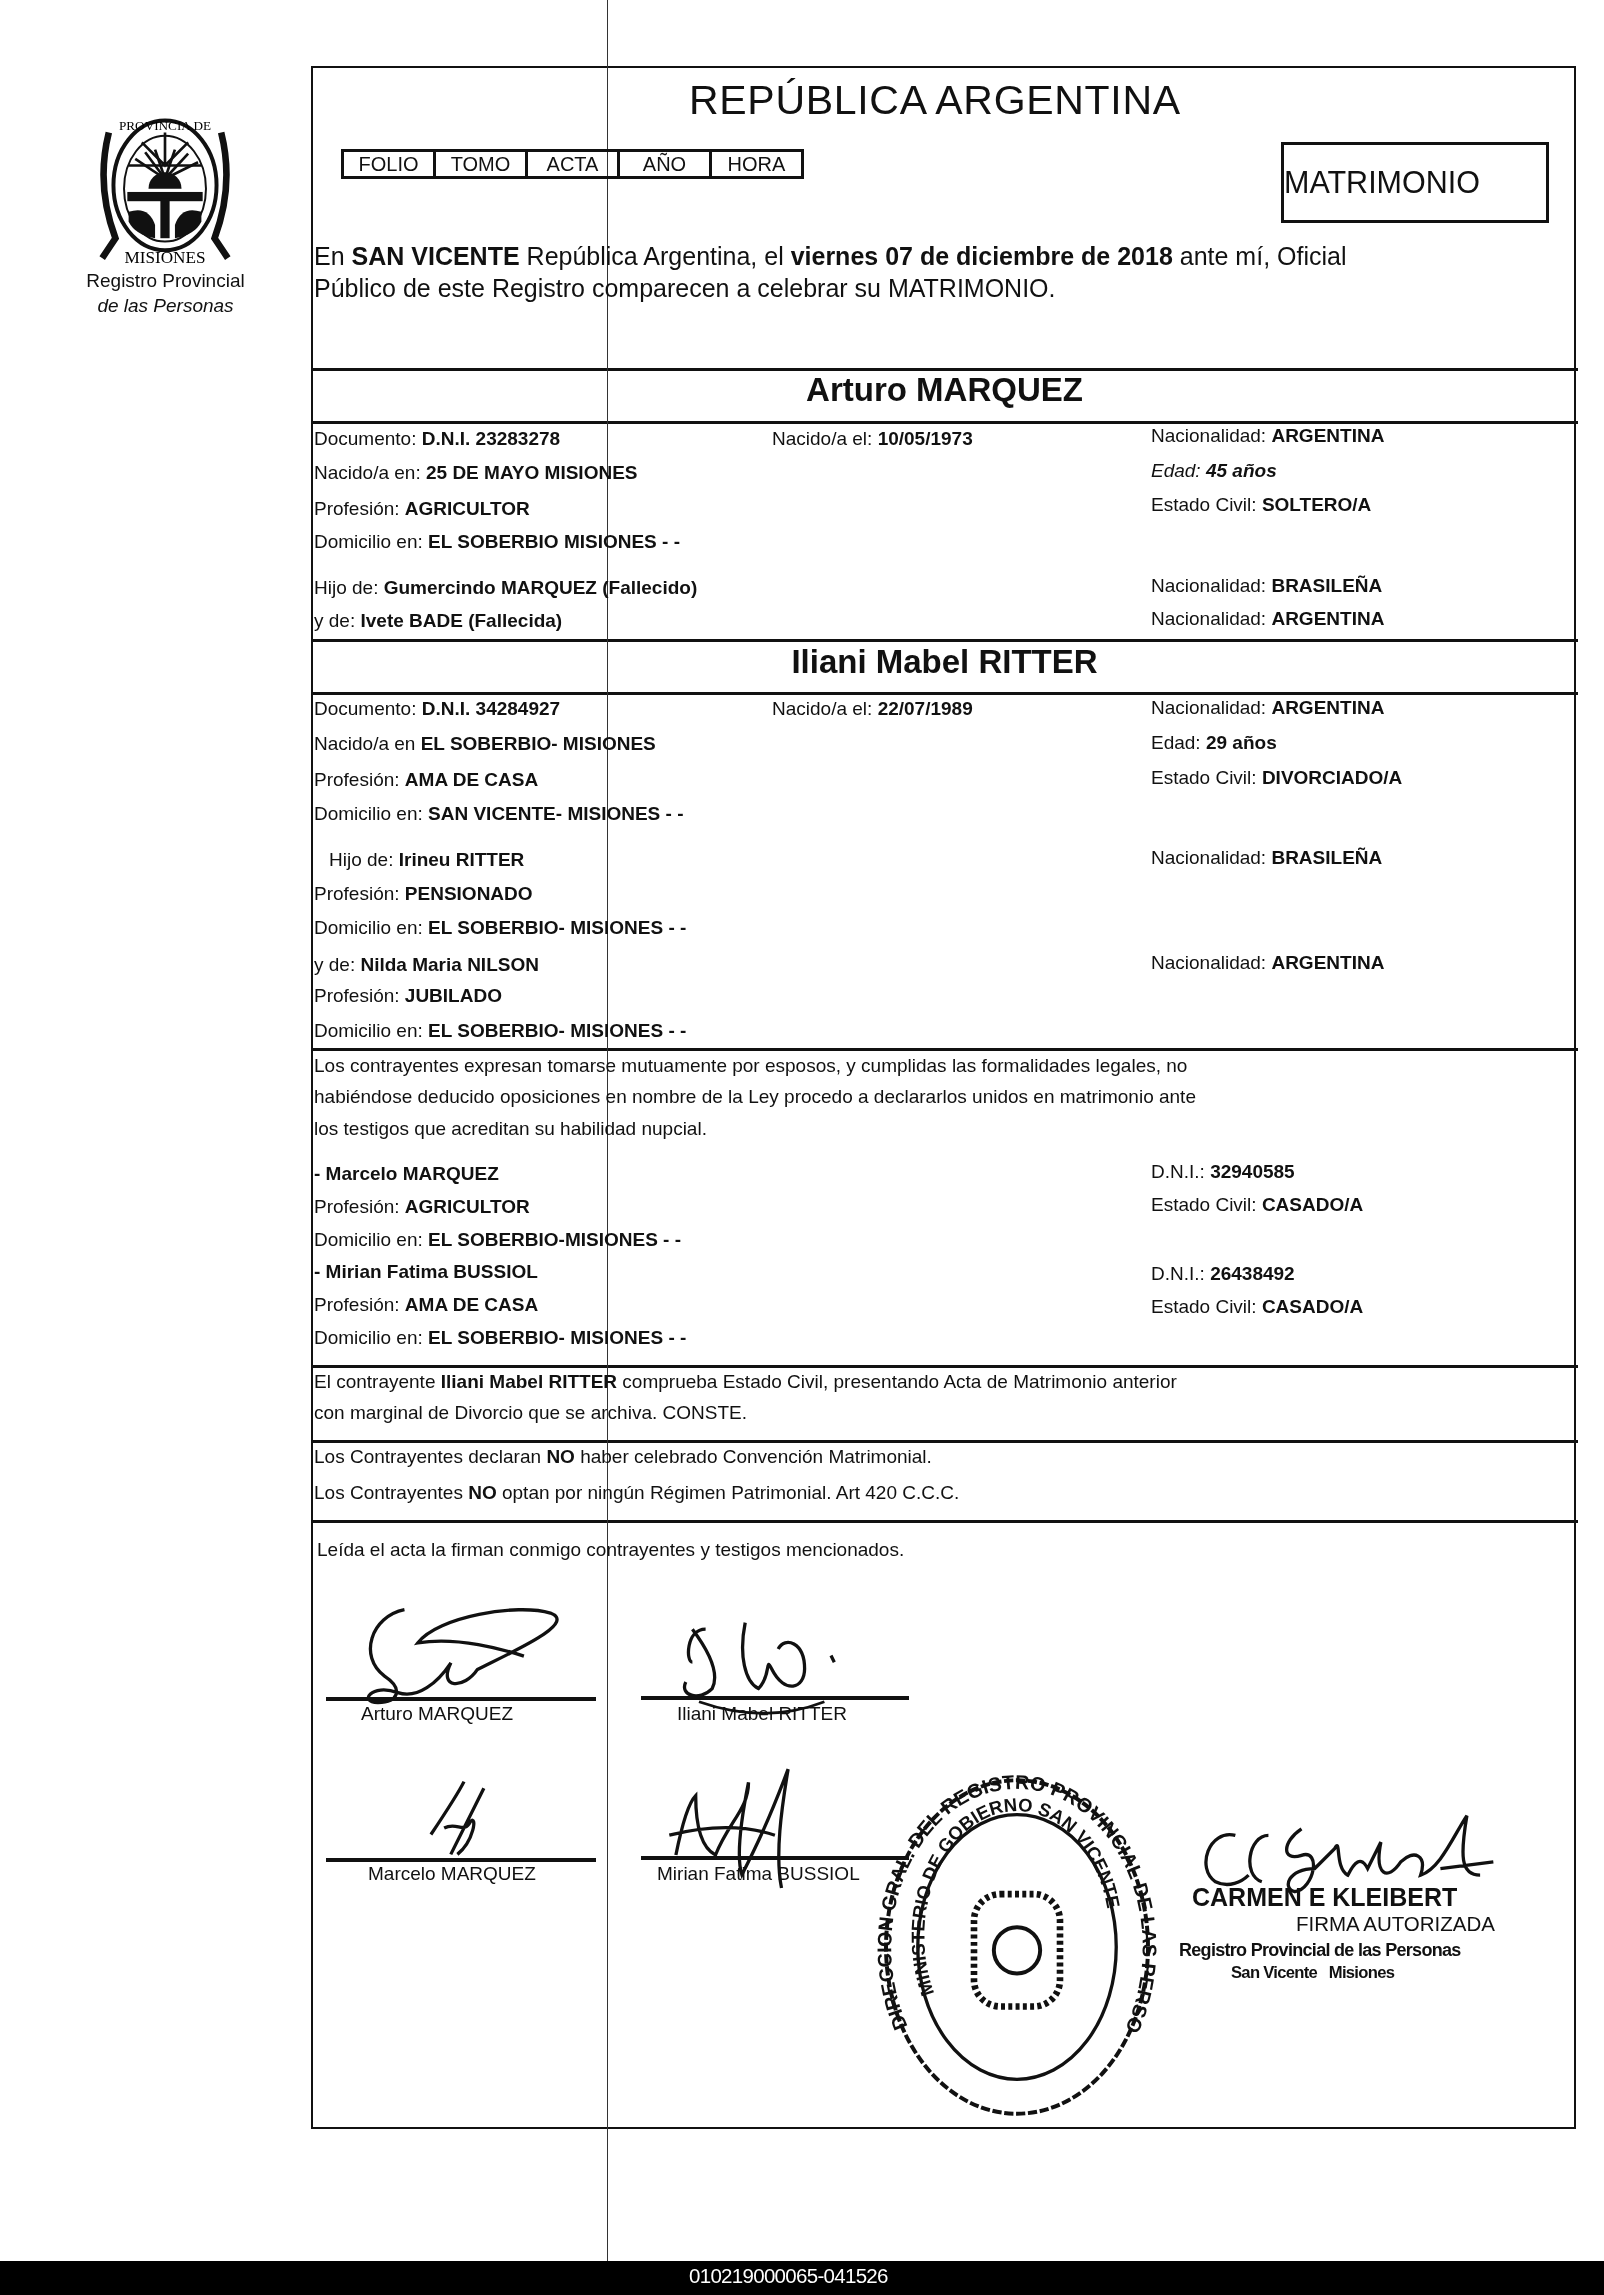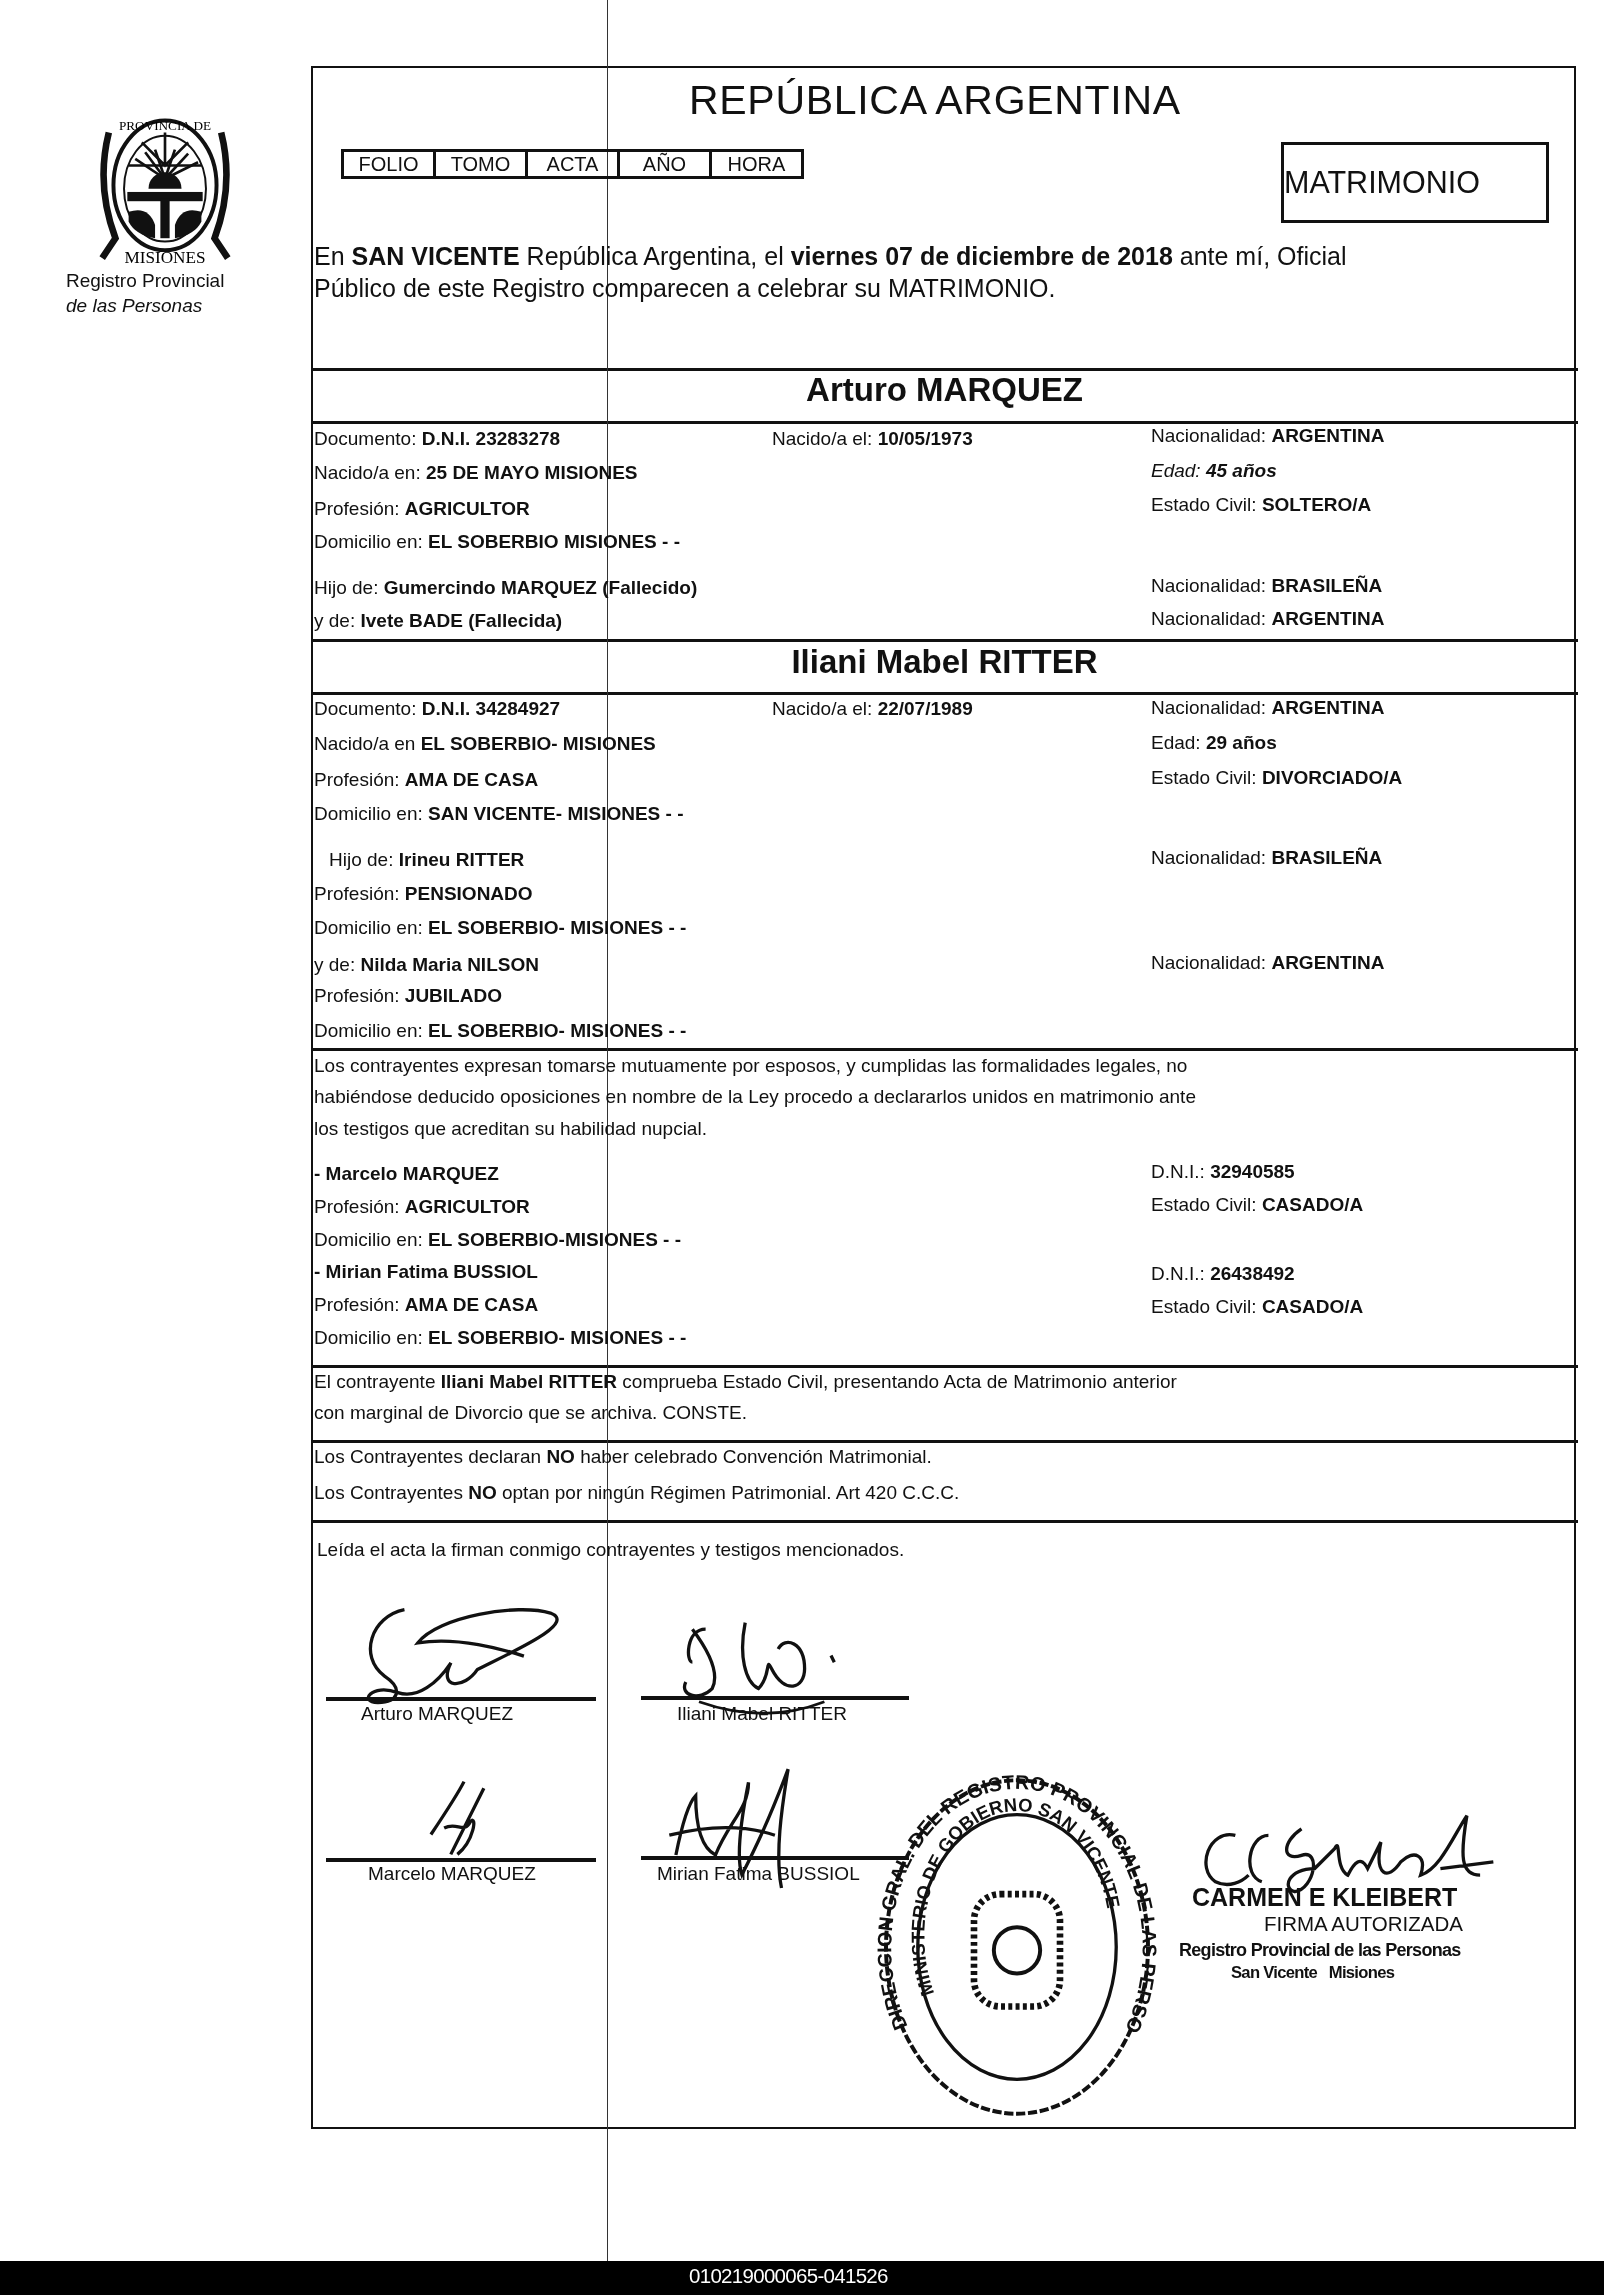--- a/index.html
+++ b/index.html
@@ -15,21 +15,21 @@
   .title { position:absolute; font-size:41px; left:689px; top:77px; letter-spacing:0.7px; }
   .ref-table { position:absolute; left:341px; top:149px; border-collapse:collapse; }
   .ref-table td { border:3.3px solid #111; width:89px; text-align:center; padding:0; }
   .ref-table tr.vals td { height:48px; font-size:25px; }
   .ref-table tr.lbls td { height:24px; font-size:20px; }
   .type-box { position:absolute; left:1281px; top:142px; width:268px; height:81px;
               border:3.3px solid #111; box-sizing:border-box; display:flex; align-items:center;
               justify-content:flex-start; font-size:30.5px; }
   .name-head { position:absolute; left:311px; width:1267px; text-align:center;
                font-weight:bold; font-size:33px; }
-  .logo-cap { position:absolute; left:66px; width:199px; text-align:left; font-size:19px; line-height:25px; }
+  .logo-cap { position:absolute; left:66px; width:199px; text-align:center; font-size:19px; line-height:25px; }
   .sig-line { position:absolute; height:4px; background:#111; }
   .sig-label { position:absolute; font-size:19px; white-space:nowrap; text-align:center; }
   .footer { position:absolute; left:0; top:2261px; width:1605px; height:34px; background:#000; }
   .footer-text { position:absolute; left:689px; top:2264px; color:#fff; font-size:20.5px; letter-spacing:-0.7px; }
   svg { overflow:visible; }
 </style>
 </head>
 <body>
 
 <div class="frame"></div>
@@ -194,19 +194,19 @@
     <text font-size="28" font-weight="bold" fill="#111" font-family="Liberation Sans, sans-serif"><textPath href="#innerArc">MINISTERIO DE GOBIERNO SAN VICENTE</textPath></text>
   </svg>
 </div>
 
 <div class="abs" style="left:1189px;top:1809px;width:311px;height:86px;">
   <svg width="311" height="86" viewBox="0 0 470 130">
       <path d="M70 40 C30 30 10 90 40 110 C60 120 80 110 90 100 M120 40 C90 40 80 100 110 110 M170 30 C140 50 140 80 170 70 C200 60 190 120 160 125 C140 120 150 90 190 90 L220 60 C230 40 220 90 240 100 C250 80 260 70 270 90 L290 50 C280 100 300 110 320 80 C340 60 360 70 350 100 C380 90 400 40 420 10 C410 70 410 100 440 100 M380 90 L460 80" stroke="#111" stroke-width="5" fill="none"></path>
     </svg>
 </div>
 <div class="abs" style="left:1192px;top:1883px;font-size:25px;font-weight:bold;white-space:nowrap;">CARMEN E KLEIBERT</div>
-<div class="abs" style="left:1264px;top:1912px;font-size:20.5px;white-space:nowrap;">FIRMA AUTORIZADA</div>
+<div class="abs" style="left:1296px;top:1912px;font-size:20.5px;white-space:nowrap;">FIRMA AUTORIZADA</div>
 <div class="abs" style="left:1179px;top:1940px;font-size:18px;font-weight:bold;white-space:nowrap;letter-spacing:-0.7px;">Registro Provincial de las Personas</div>
 <div class="abs" style="left:1231px;top:1963px;font-size:16.6px;font-weight:bold;white-space:pre;letter-spacing:-0.7px;">San Vicente   Misiones</div>
 
 <div class="footer"></div>
 <div class="footer-text">010219000065-041526</div>
 
 
 </body></html>

